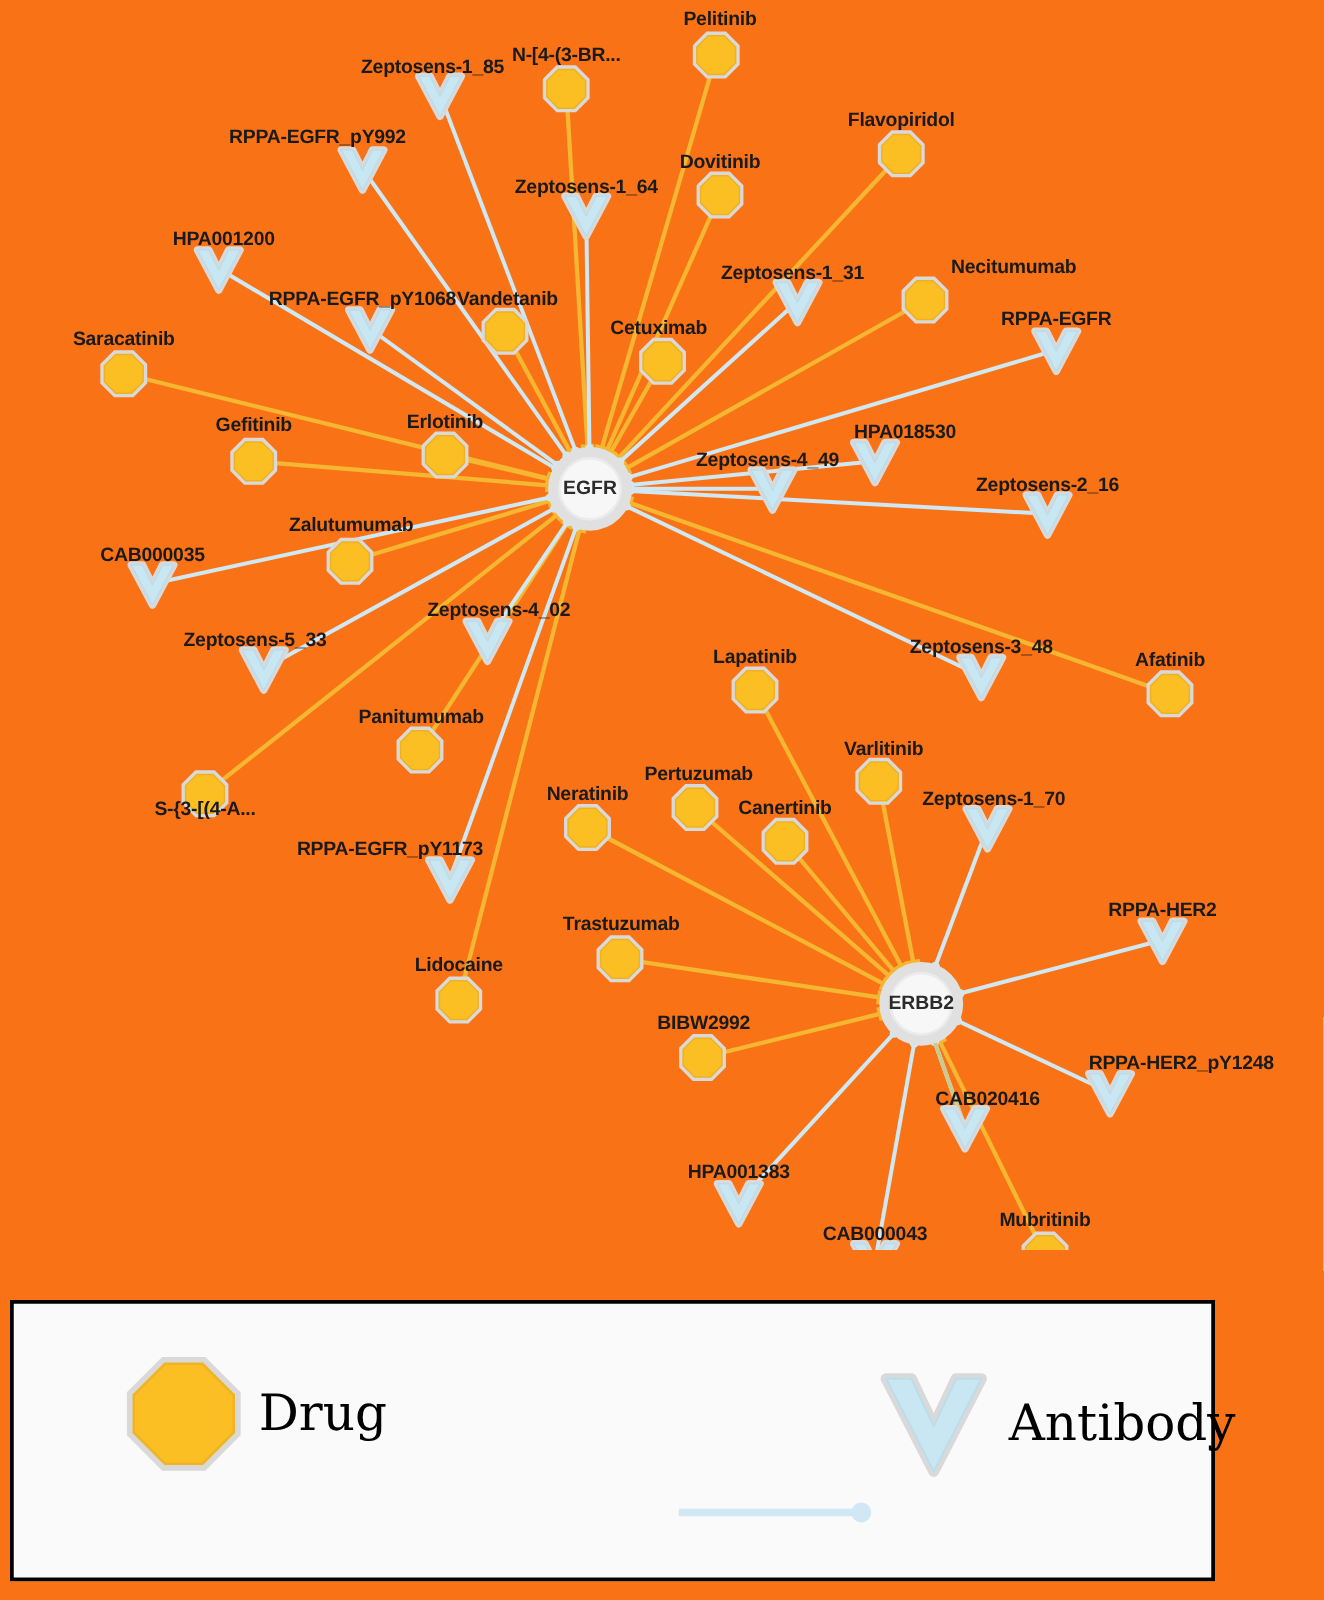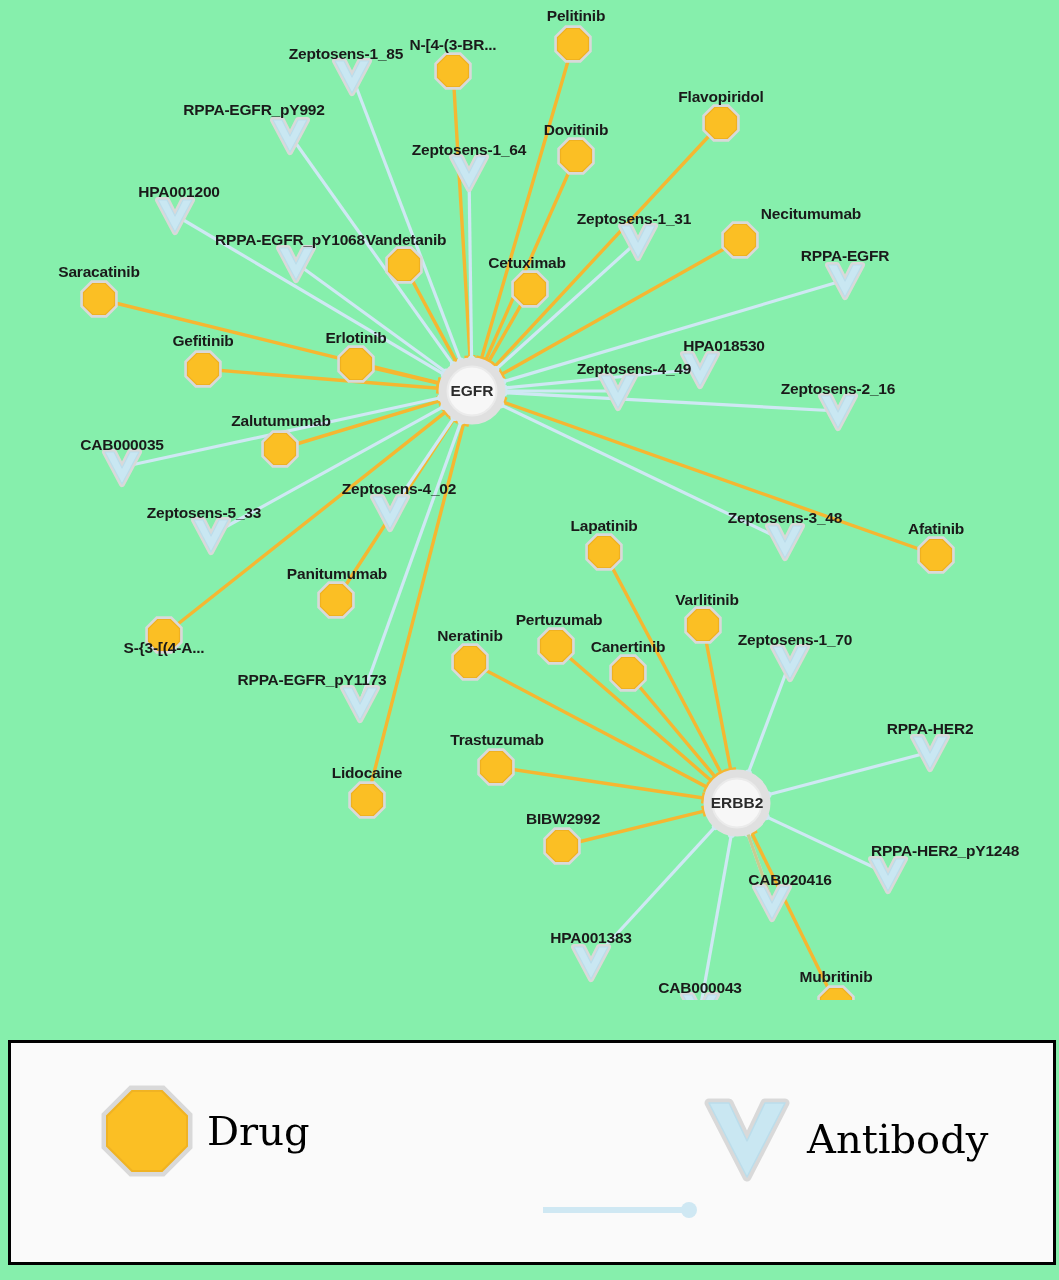--- a/index.html
+++ b/index.html
@@ -5,21 +5,21 @@
   html, body {
     margin: 0;
     padding: 0;
     background: #ffffff;
     font-family: "Liberation Sans", sans-serif;
   }
   #stage {
     position: relative;
     width: 1059px;
     height: 1280px;
-    background: #86efac;
+    background: #f97316;
     overflow: hidden;
   }
   #graph {
     position: absolute;
     left: 0; top: 0;
     width: 1059px;
     height: 1000px;
   }
   svg.layer {
     position: absolute;
@@ -58,21 +58,21 @@
     top: 4px;
     font-family: "DejaVu Serif", serif;
     font-size: 34px;
     font-weight: bold;
     color: #000000;
   }
   #legend-box {
     position: absolute;
     left: 8px;
     top: 55px;
-    width: 1048px;
+    width: 964px;
     height: 225px;
     border: 3px solid #000000;
     background: #fafafa;
     box-sizing: border-box;
   }
   .legend-row1 {
     position: absolute;
     top: 36px;
     left: 0;
     width: 100%;
@@ -319,21 +319,21 @@
         <div class="node-label" style="left: 563px; top: 819px;">BIBW2992</div>
         <div class="node-label" style="left: 836px; top: 977px;">Mubritinib</div>
         <div class="node-label" style="left: 346px; top: 54px;">Zeptosens-1_85</div>
         <div class="node-label" style="left: 254px; top: 110px;">RPPA-EGFR_pY992</div>
         <div class="node-label" style="left: 469px; top: 150px;">Zeptosens-1_64</div>
         <div class="node-label" style="left: 179px; top: 192px;">HPA001200</div>
         <div class="node-label" style="left: 634px; top: 219px;">Zeptosens-1_31</div>
         <div class="node-label" style="left: 290px; top: 240px;">RPPA-EGFR_pY1068</div>
         <div class="node-label" style="left: 845px; top: 256px;">RPPA-EGFR</div>
         <div class="node-label" style="left: 724px; top: 346px;">HPA018530</div>
-        <div class="node-label" style="left: 614px; top: 369px; margin-left: 20px;">Zeptosens-4_49</div>
+        <div class="node-label" style="left: 614px; top: 369px;">Zeptosens-4_49</div>
         <div class="node-label" style="left: 838px; top: 389px;">Zeptosens-2_16</div>
         <div class="node-label" style="left: 122px; top: 445px;">CAB000035</div>
         <div class="node-label" style="left: 399px; top: 489px;">Zeptosens-4_02</div>
         <div class="node-label" style="left: 204px; top: 513px;">Zeptosens-5_33</div>
         <div class="node-label" style="left: 785px; top: 518px;">Zeptosens-3_48</div>
         <div class="node-label" style="left: 795px; top: 640px;">Zeptosens-1_70</div>
         <div class="node-label" style="left: 312px; top: 680px;">RPPA-EGFR_pY1173</div>
         <div class="node-label" style="left: 930px; top: 729px;">RPPA-HER2</div>
         <div class="node-label" style="left: 918px; top: 851px; margin-left: 27px;">RPPA-HER2_pY1248</div>
         <div class="node-label" style="left: 790px; top: 880px;">CAB020416</div>

